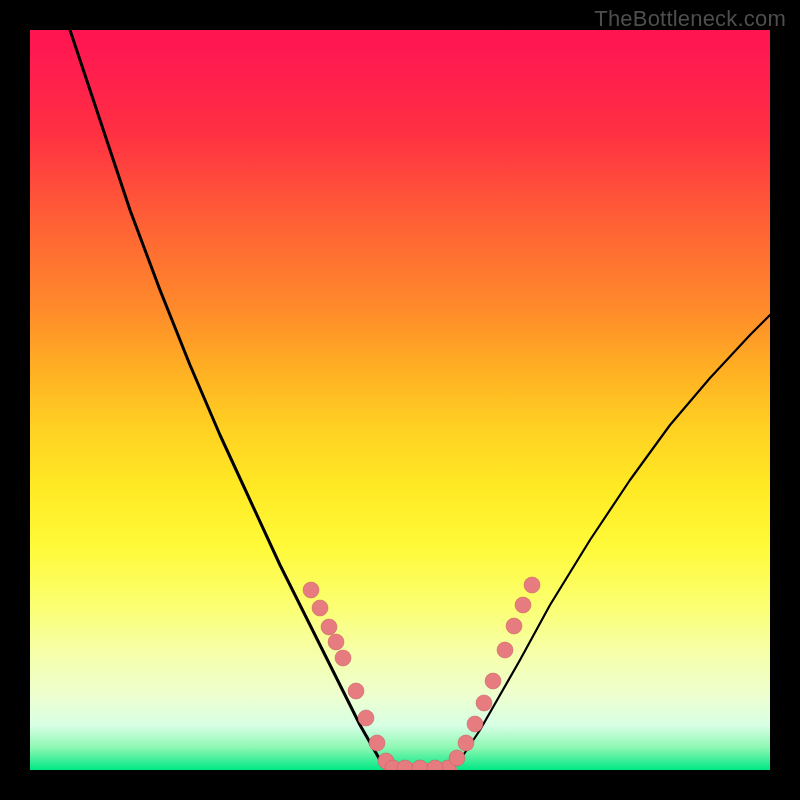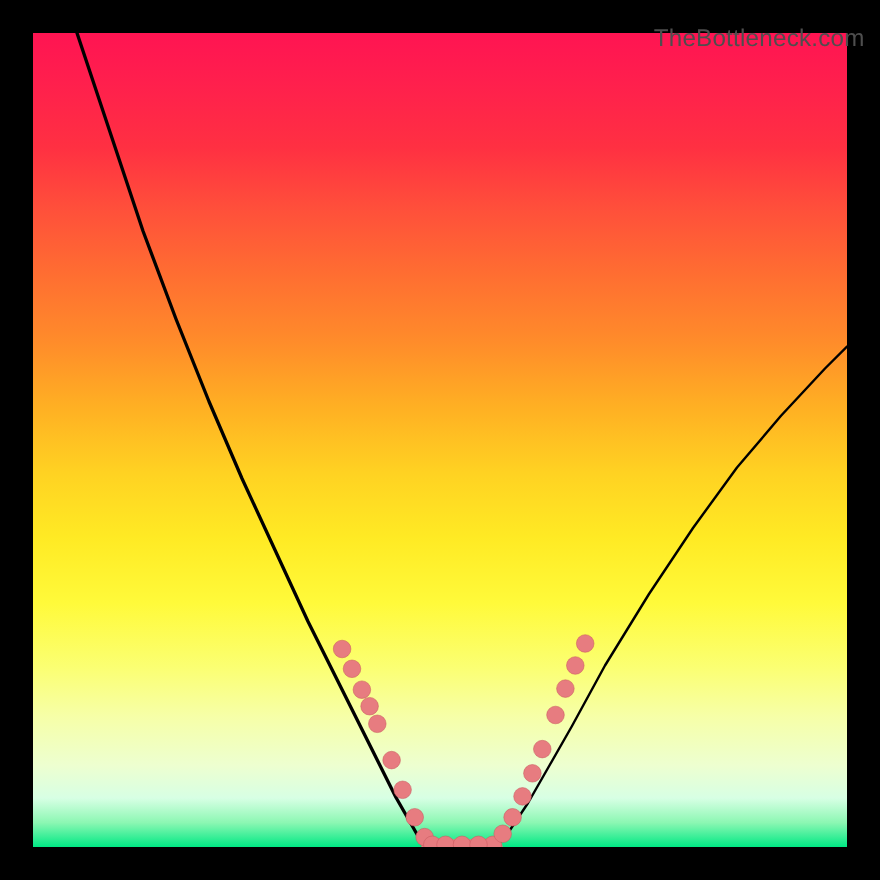--- a/index.html
+++ b/index.html
@@ -44,21 +44,21 @@
     overflow: hidden;
   }
   .plot svg {
     position: absolute;
     left: 0; top: 0;
     width: 740px;
     height: 740px;
   }
   .watermark {
     position: absolute;
-    top: 22px;
+    top: 6px;
     right: 14px;
     color: #4e4e4e;
     font-size: 22px;
     font-weight: 500;
     letter-spacing: 0.2px;
   }
 </style>
 </head>
 <body>
 

